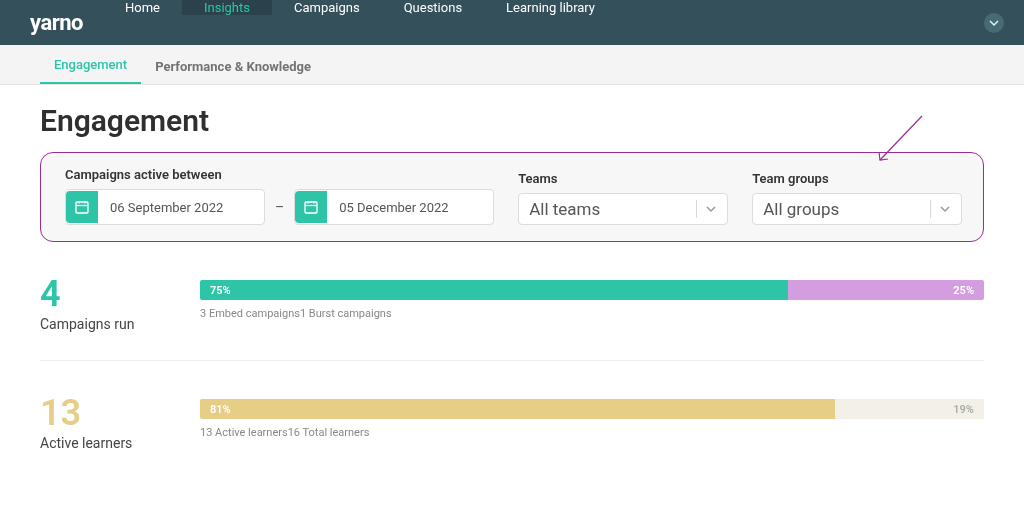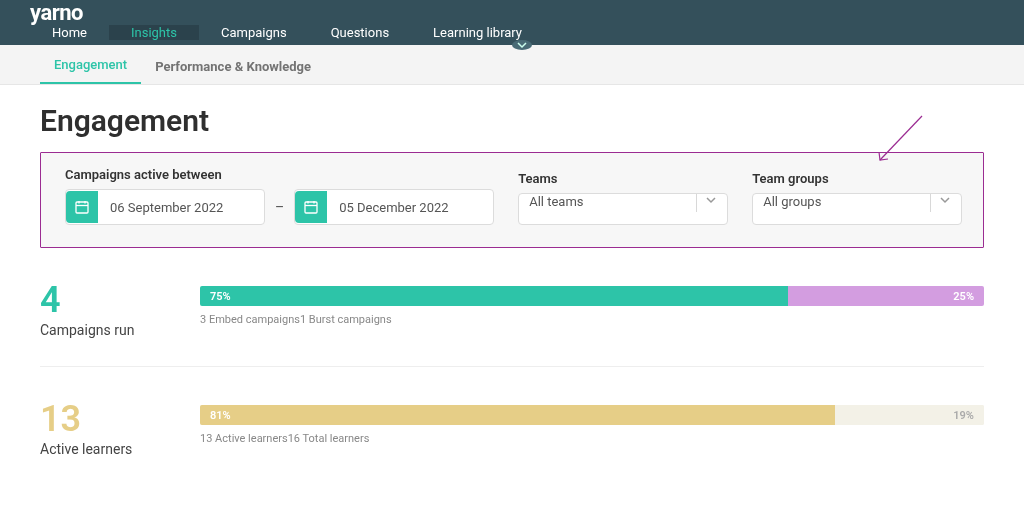--- a/index.html
+++ b/index.html
@@ -13,51 +13,51 @@
     --border:#dcdcdc;
     --lilac:#d39de0;
     --sand:#e6ce87;
     --sand-light:#f3f1e7;
     --purple:#9b2c92;
     --page:#ffffff;
   }
   *{box-sizing:border-box;font-family:-apple-system,BlinkMacSystemFont,"Segoe UI",Roboto,sans-serif;}
   body{margin:0;background:var(--page);color:#333;width:1024px;}
   
-  .topnav{background:var(--navy);height:45px;display:flex;align-items:stretch;padding:0 20px 0 30px;flex-direction:column;}
+  .topnav{background:var(--navy);height:45px;display:flex;align-items:stretch;padding:0 20px 0 30px;}
   .logo{font-weight:700;color:#fff;font-size:22px;letter-spacing:-0.5px;display:flex;align-items:center;margin-right:20px;}
   .navitems{display:flex;align-items:flex-start;}
   .navitem{color:#fff;font-size:13px;display:flex;align-items:center;padding:0 22px;cursor:pointer;}
   .navitem.active{background:var(--navy-dark);color:var(--teal);}
   .spacer{flex:1;}
   .signed{color:#fff;font-size:11px;text-align:right;display:flex;flex-direction:column;justify-content:center;line-height:1.25;}
   .signed .who{font-weight:700;font-size:12px;}
   .avatar{width:20px;height:20px;border-radius:50%;background:#486a75;margin-left:10px;align-self:center;display:flex;align-items:center;justify-content:center;}
   .avatar svg{width:10px;height:10px;}
   
   .subnav{background:var(--grey-bg);height:40px;display:flex;align-items:flex-end;padding:0 40px;border-bottom:1px solid #e6e6e6;}
   .tab{font-size:13px;padding:10px 14px;color:#737373;cursor:pointer;font-weight:bold;}
   .tab.active{color:var(--teal);border-bottom:2px solid var(--tab-border);font-weight:500;}
   
   .content{padding:18px 40px 30px;}
   h1{font-size:30px;font-weight:600;margin:0 0 14px;color:#2f2f2f;}
   
   .filter-wrap{position:relative;}
-  .filter-panel{border:1.5px solid var(--purple);border-radius:1px;padding:14px 24px 22px;background:#f7f7f7;}
+  .filter-panel{border:1.5px solid var(--purple);border-radius:13px;padding:14px 24px 16px;background:#f7f7f7;}
   .filter-row{display:flex;gap:24px;align-items:flex-end;}
   .filter-group{display:flex;flex-direction:column;}
   .filter-group.teams{margin-left:auto;}
   .filter-label{font-size:13px;font-weight:600;color:#333;margin-bottom:7px;}
   .dates{display:flex;align-items:center;gap:10px;}
   .date-input{display:flex;align-items:center;border:1px solid var(--border);border-radius:4px;background:#fff;height:36px;width:200px;}
   .date-icon{background:var(--teal);height:32px;width:32px;display:flex;align-items:center;justify-content:center;border-radius:4px 0 0 4px;}
   .date-icon svg{width:16px;height:16px;}
   .date-text{padding:0 12px;font-size:13px;color:#555;}
   .dash{color:#555;font-size:14px;}
-  .select{border:1px solid var(--border);background:#fff;border-radius:4px;height:32px;width:210px;display:flex;align-items:flex-start;padding:0 10px;font-size:13px;color:#555;position:relative;}
+  .select{border:1px solid var(--border);background:#fff;border-radius:4px;height:32px;width:210px;display:flex;align-items:center;padding:0 10px;font-size:17px;color:#555;position:relative;}
   .select .selval{flex:1;}
   .select .sep{width:1px;height:18px;background:#d8d8d8;margin:0 8px;}
   .select svg{width:12px;height:12px;}
   .arrow{position:absolute;top:-38px;right:60px;}
   .arrow svg{overflow:visible;}
   
   .stat{display:flex;margin-top:34px;gap:30px;align-items:flex-start;padding-bottom:28px;border-bottom:1px solid #eee;}
   .stat:last-child{border-bottom:none;}
   .stat-left{width:130px;}
   .stat-num.teal{color:var(--teal);}

